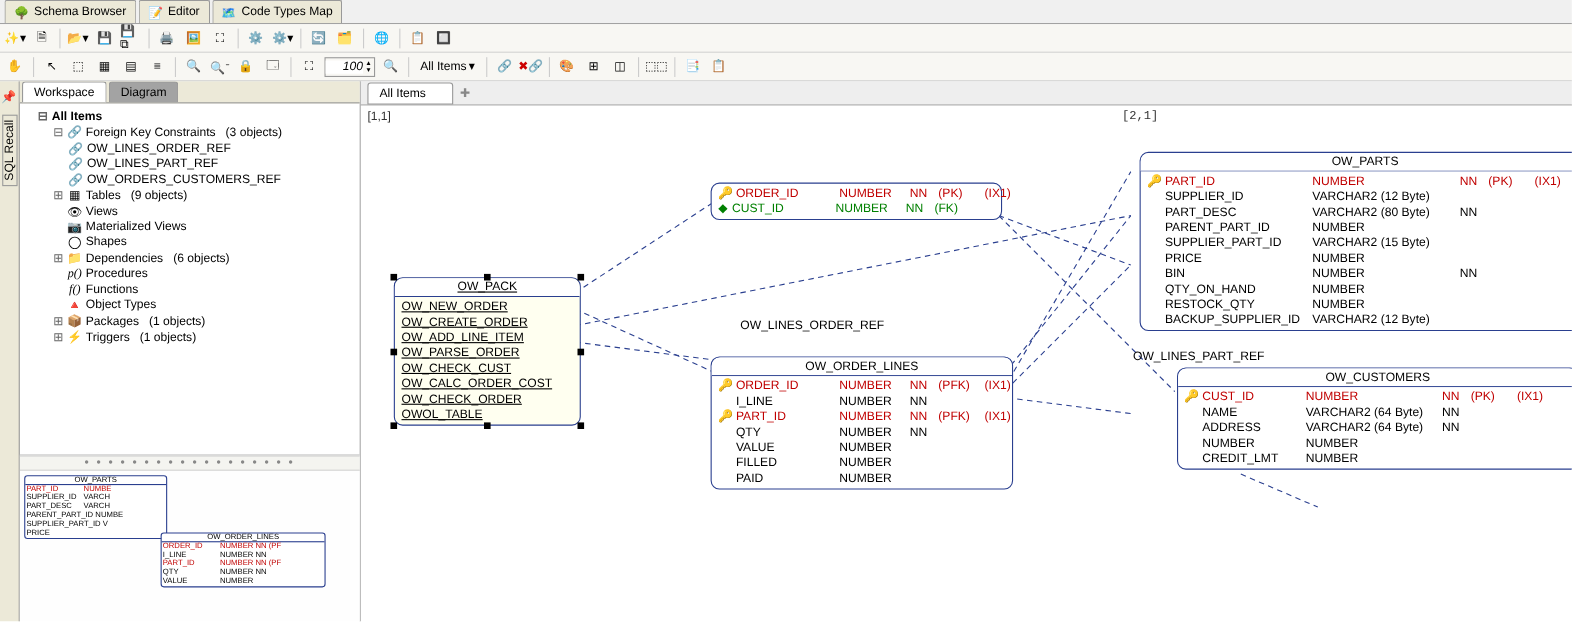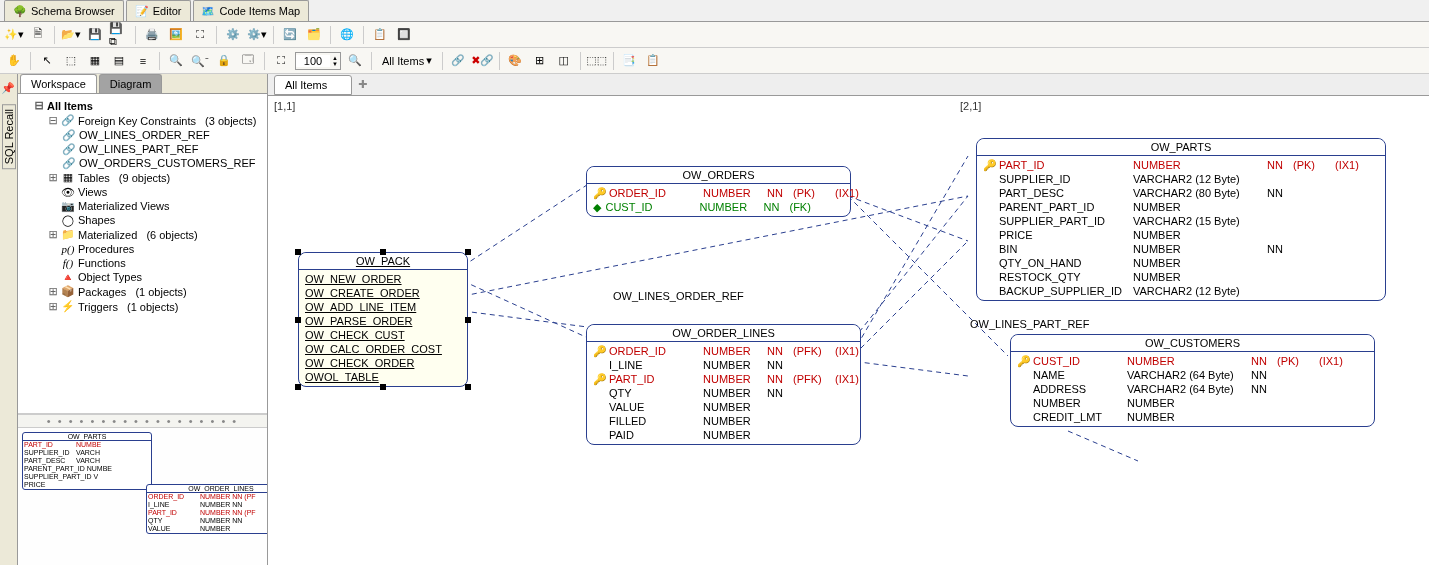--- a/index.html
+++ b/index.html
@@ -9,29 +9,29 @@
   .main-tabs { display:flex; height:22px; border-bottom:1px solid #999; background:#f0f0f0; padding-left:4px; align-items:flex-end; }
   .main-tab { display:flex; align-items:center; gap:4px; padding:3px 8px; border:1px solid #999; border-bottom:none; background:#ece9d8; margin-right:2px; border-radius:2px 2px 0 0; cursor:pointer;}
   .main-tab .ic { width:14px; height:14px; display:inline-flex; align-items:center; justify-content:center;}
   
   
   .toolbar { display:flex; align-items:center; height:26px; gap:4px; padding:0 4px; border-bottom:1px solid #ccc; background:#f8f7f3;}
   .tbtn { width:20px; height:20px; display:inline-flex; align-items:center; justify-content:center; border-radius:2px;}
   .sep { width:1px; height:18px; background:#ccc; margin:0 2px;}
   .tdrop { display:flex; align-items:center; gap:2px; padding:0 4px;}
   .spin { display:flex; align-items:center; border:1px solid #999; height:18px;}
-  .spin input { width:34px; border:none; text-align:center; font-size:11px;}
+  .spin input { width:34px; border:none; text-align:right; font-size:11px;font-style:italic;}
   .spin .ar { display:flex; flex-direction:column;}
   .spin .ar span { font-size:6px; line-height:6px; padding:0 2px; cursor:pointer;}
   
   
   .body-row { display:flex; height: calc(100% - 74px);}
   .sidebar-vert { width:18px; background:#ece9d8; border-right:1px solid #999; display:flex; flex-direction:column; align-items:center; padding-top:4px; gap:6px;}
   .sidebar-vert .lab { writing-mode:vertical-rl; transform:rotate(180deg); font-size:11px; padding:4px 0; background:#ece9d8; border:1px solid #999;}
-  .left-pane { width:250px; border-right:1px solid #999; display:flex; flex-direction:column;}
+  .left-pane { width:310px; border-right:1px solid #999; display:flex; flex-direction:column;}
   .left-tabs { display:flex; border-bottom:1px solid #999; background:#ece9d8;}
   .left-tab { padding:3px 10px; border:1px solid #999; border-bottom:none; background:#fff; border-radius:3px 3px 0 0; margin-left:2px; cursor:pointer;}
   .left-tab.inactive { background:#a3a3a3;}
   .tree { flex:0 0 auto; height:320px; overflow:auto; padding:4px 2px; border-bottom:1px solid #ccc;}
   .tree ul { list-style:none; padding-left:14px;}
   .tree li { padding:1px 0; white-space:nowrap; display:flex; align-items:center; gap:3px;}
   .tree li.root { font-weight:bold; padding-left:0;}
   .tree .tw { width:10px; text-align:center; color:#666; cursor:pointer;}
   .tree .tic { width:14px; height:12px; display:inline-flex; align-items:center; justify-content:center;}
   .dotted-bar { text-align:center; color:#888; letter-spacing:2px; border-top:1px solid #ccc; border-bottom:1px solid #ccc; background:#f4f4f0; cursor:row-resize;}
@@ -82,21 +82,21 @@
   <div class="main-tab">
     <span class="ic">🌳</span>
     <span>Schema Browser</span>
   </div>
   <div class="main-tab">
     <span class="ic">📝</span>
     <span>Editor</span>
   </div>
   <div class="main-tab">
     <span class="ic">🗺️</span>
-    <span>Code Items Map</span>
+    <span>Code Types Map</span>
   </div>
 </div>
 
 <div class="toolbar">
   <span class="tbtn">✨▾</span>
   <span class="tbtn">🗎</span>
   <span class="sep"></span>
   <span class="tbtn">📂▾</span>
   <span class="tbtn">💾</span>
   <span class="tbtn">💾⧉</span>
@@ -202,21 +202,21 @@
           <li>
               <span class="tw"></span>
               <span class="tic">📷</span>
               <span>Materialized Views</span>
             </li>
           <li>
               <span class="tw"></span>
               <span class="tic">◯</span>
               <span>Shapes</span>
             </li>
-          <li><span class="tw">⊞</span><span class="tic">📁</span><span>Materialized</span>&nbsp;<span>(6 objects)</span></li>
+          <li><span class="tw">⊞</span><span class="tic">📁</span><span>Dependencies</span>&nbsp;<span>(6 objects)</span></li>
           <li>
               <span class="tw"></span>
               <span class="tic" style="font-style:italic;font-family:serif">p()</span>
               <span>Procedures</span>
             </li>
           <li>
               <span class="tw"></span>
               <span class="tic" style="font-style:italic;font-family:serif">f()</span>
               <span>Functions</span>
             </li>
@@ -288,21 +288,21 @@
   <div class="center">
     <div class="canvas-tabs">
       <div class="canvas-tab">
         <span>All Items</span>
         <span class="x"></span>
       </div>
       <div class="add-tab">✚</div>
     </div>
     <div class="canvas">
       <div class="coord" style="left:6px; top:4px;">[1,1]</div>
-      <div class="coord" style="left:692px; top:4px;">[2,1]</div>
+      <div class="coord" style="left:692px; top:4px;font-family:Liberation Mono, monospace;">[2,1]</div>
 
       <svg class="conns">
         <line x1="195" y1="170" x2="325" y2="85"></line>
         <line x1="195" y1="185" x2="320" y2="242"></line>
         <line x1="195" y1="200" x2="700" y2="100"></line>
         <line x1="195" y1="215" x2="700" y2="280"></line>
         <line x1="580" y1="100" x2="700" y2="145"></line>
         <line x1="580" y1="250" x2="700" y2="100"></line>
         <line x1="580" y1="265" x2="700" y2="60"></line>
         <line x1="580" y1="100" x2="740" y2="260"></line>
@@ -342,21 +342,20 @@
           <div class="handle" style="right:-4px;top:-4px;"></div>
         <div class="handle" style="left:-4px;bottom:-4px;"></div>
           <div class="handle" style="right:-4px;bottom:-4px;"></div>
         <div class="handle" style="left:50%;top:-4px;margin-left:-3px"></div>
           <div class="handle" style="left:50%;bottom:-4px;margin-left:-3px"></div>
         <div class="handle" style="left:-4px;top:50%;margin-top:-3px"></div>
           <div class="handle" style="right:-4px;top:50%;margin-top:-3px"></div>
       </div>
 
       <div class="ent" style="left:318px; top:70px; width:265px;">
-        <div class="title">OW_ORDERS</div>
         <div class="rows">
           <div class="row red">
               <span class="key-ic">🔑</span>
               <span class="c-name">ORDER_ID</span>
               <span class="c-type">NUMBER</span>
               <span class="c-nn">NN</span>
               <span class="c-key">(PK)</span>
               <span class="c-ix">(IX1)</span>
             </div>
           <div class="row green">

